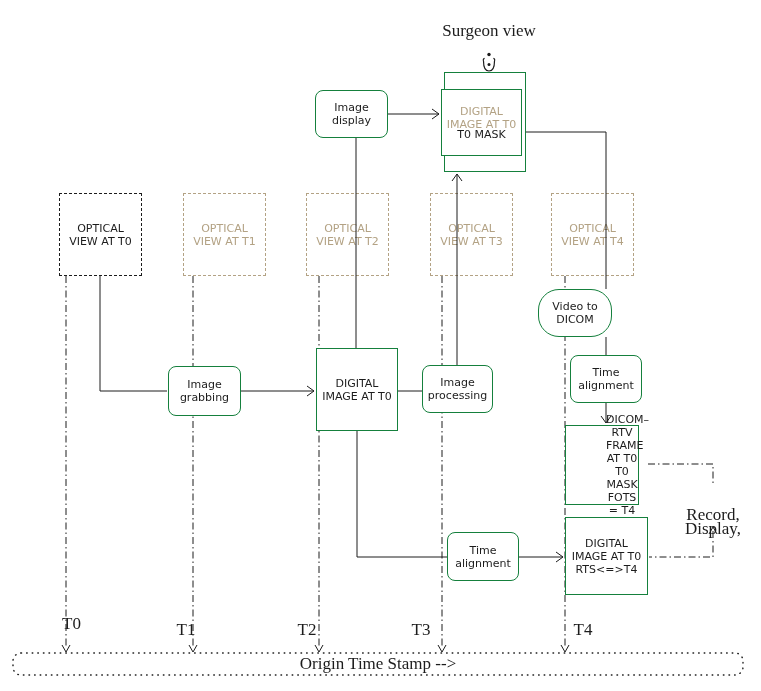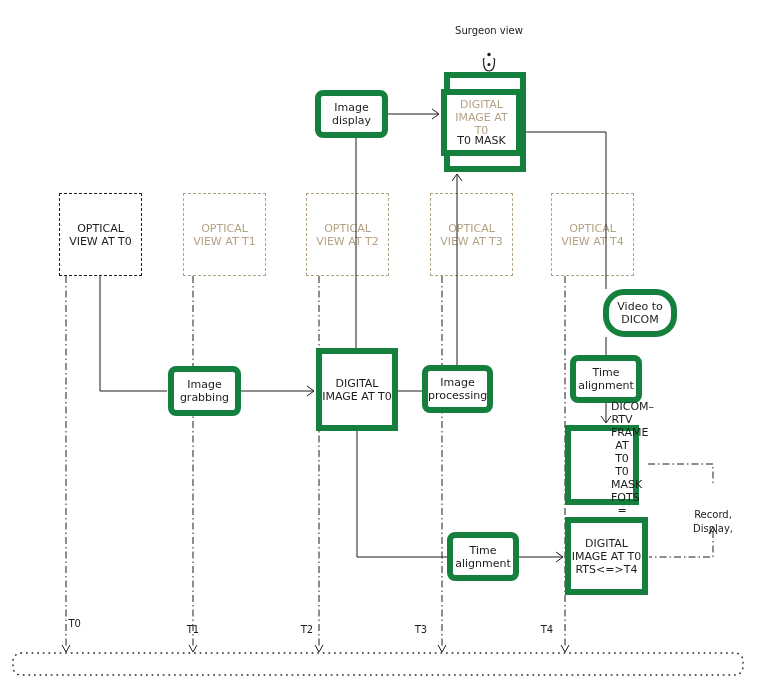--- a/index.html
+++ b/index.html
@@ -4,35 +4,35 @@
 <style>
   html,body{margin:0;padding:0;background:#fff;}
   .stage{
     position:relative;width:761px;height:691px;overflow:hidden;
     font-family:"DejaVu Sans","Liberation Sans",sans-serif;
     color:#1c1c1c;background:#fff;
   }
   svg.layer{position:absolute;left:0;top:0;pointer-events:none;}
   .box{
     position:absolute;box-sizing:border-box;
-    border:6px solid #15803d;background:#fff;
+    border:1px solid #15803d;background:#fff;
     display:flex;align-items:center;justify-content:center;
     text-align:center;font-size:11px;line-height:13px;
     z-index:2;
   }
   .box > span{display:block;width:100%;white-space:pre-line;}
   .round{border-radius:8px;}
   .ghost{border:1px dashed #b3a284;color:#b3a284;background:transparent;}
   .dashed-black{border:1px dashed #1c1c1c;background:transparent;}
   .masktext{flex-direction:column;}
   .masktext .ghost-lines{color:#b3a284;white-space:pre-line;}
   .masktext .mask-line{color:#1c1c1c;margin-top:-3px;white-space:pre-line;}
   .plain{
-    position:absolute;font-size:10px;line-height:14px;
-    white-space:pre-line;z-index:3;text-align:center;
+    position:absolute;font-size:17px;line-height:14px;
+    white-space:pre-line;z-index:3;text-align:center;font-family:Liberation Serif, serif;
   }
   .front{z-index:4;}
   .back{z-index:1;}
 </style>
 </head>
 <body>
 
 <div class="stage">
 
   <svg class="layer back" width="761" height="691" viewBox="0 0 761 691">
@@ -76,21 +76,21 @@
 grabbing</span>
   </div>
   <div class="box" style="left:316px;top:348px;width:82px;height:83px;">
     <span>DIGITAL
 IMAGE AT T0</span>
   </div>
   <div class="box round" style="left:422px;top:365px;width:71px;height:48px;">
     <span>Image
 processing</span>
   </div>
-  <div class="box round" style="left:603px;top:289px;width:74px;height:48px;border-radius:21px;">
+  <div class="box round" style="left:538px;top:289px;width:74px;height:48px;border-radius:21px;">
     <span>Video to
 DICOM</span>
   </div>
   <div class="box round" style="left:570px;top:355px;width:72px;height:48px;">
     <span>Time
 alignment</span>
   </div>
   <div class="box" style="left:565px;top:425px;width:74px;height:80px;padding-left:40px;">
     <span>DICOM–RTV
 FRAME AT T0
@@ -151,19 +151,20 @@
                C492.5,71 494.5,67.8 494.5,61 M494.5,61 Q495.2,59 493.4,58.4" stroke="#1c1c1c" stroke-width="1.2" fill="none"></path>
       <circle cx="489" cy="64.5" r="1.5" fill="#1c1c1c"></circle>
     </g>
   </svg>
 
   <div class="plain" style="left:439px;top:24px;width:100px;">Surgeon view</div>
   <div class="plain" style="left:678px;top:508px;width:70px;">Record,
 Display,</div>
 
   <div class="plain" style="left:51px;top:617px;width:30px;text-align:right;">T0</div>
-  <div class="plain" style="left:178px;top:623px;width:30px;">T1</div>
+  <div class="plain" style="left:171px;top:623px;width:30px;">T1</div>
   <div class="plain" style="left:292px;top:623px;width:30px;">T2</div>
   <div class="plain" style="left:406px;top:623px;width:30px;">T3</div>
-  <div class="plain" style="left:532px;top:623px;width:30px;">T4</div>
+  <div class="plain" style="left:568px;top:623px;width:30px;">T4</div>
 
+  <div class="plain" style="left:13px;top:657px;width:730px;">Origin Time Stamp --&gt;</div>
 
 </div>
 
 </body></html>

